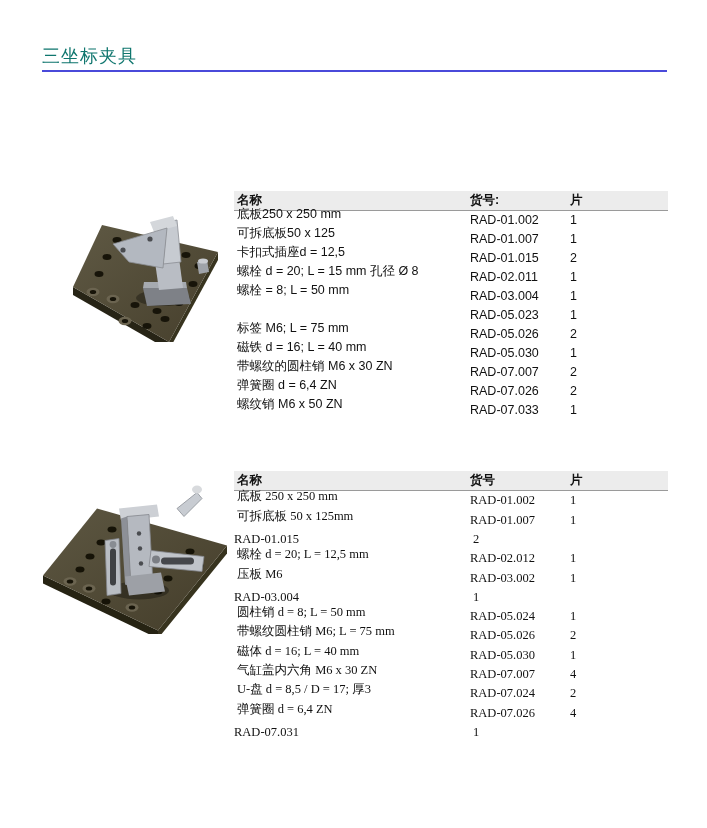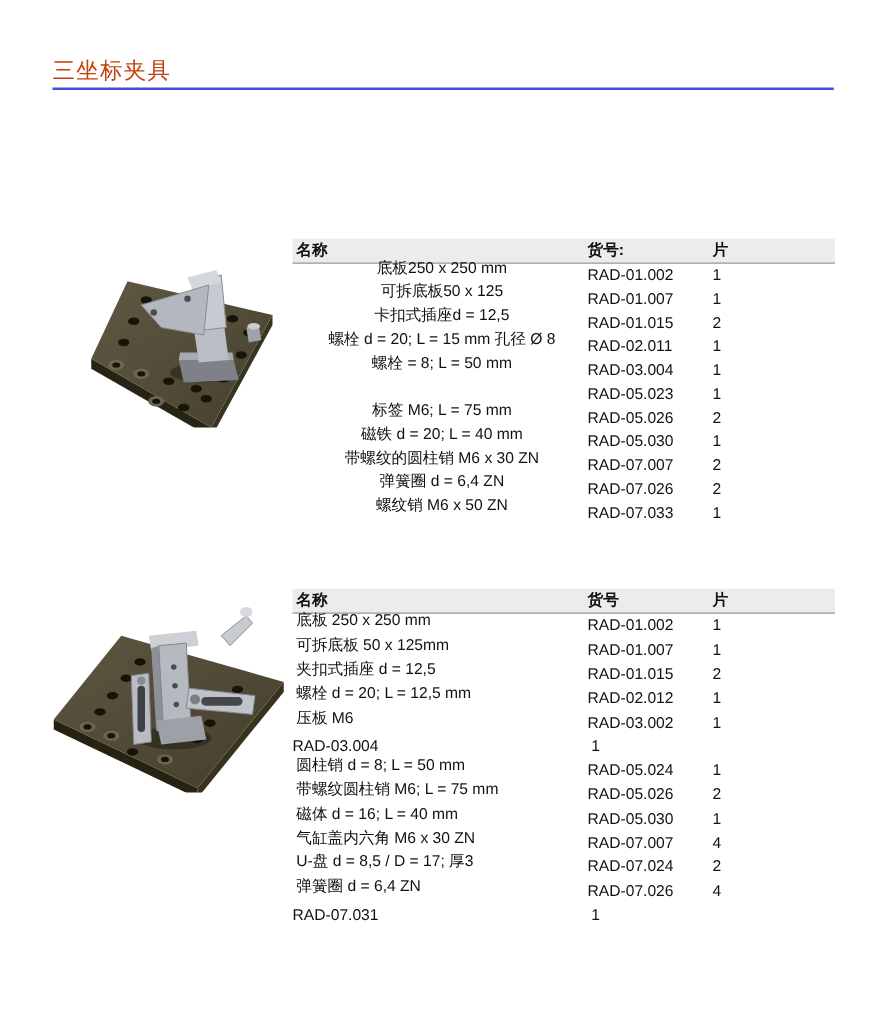--- a/index.html
+++ b/index.html
@@ -7,21 +7,21 @@
   body {
     width: 707px; height: 828px;
     position: relative;
     font-family: "Liberation Sans", "DejaVu Sans", sans-serif;
     color: #111;
     overflow: hidden;
   }
   .page-title {
     position: absolute; left: 42px; top: 44px;
     font-size: 18px; letter-spacing: 1px;
-    color: #c2410c;
+    color: #0f766e;
   }
   .title-rule {
     position: absolute; left: 42px; top: 70px;
     width: 625px; height: 2px; background: #4a4ada;
   }
   .photo { position: absolute; }
   .photo-1 { left: 55px; top: 192px; width: 168px; height: 150px; }
   .photo-2 { left: 39px; top: 478px; width: 190px; height: 156px; }
   .photo svg { display: block; width: 100%; height: 100%; }
 
@@ -32,25 +32,25 @@
     display: grid;
     grid-template-columns: 236px 97px 101px;
     align-items: center;
   }
   .thead {
     height: 20px; background: #ececec;
     border-bottom: 1px solid #9a9a9a;
     font-weight: 700;
   }
   .row { height: 19px; }
-  .table-2 .row { height: 19.3px; }
+  .table-2 .row { height: 19.3px; font-family: Liberation Serif, serif; }
   .cell { white-space: nowrap; line-height: 1; }
   .cell.name { padding-left: 3px; }
   .cell.qty  { padding-left: 3px; }
-  .table-1 .tbody .cell.name { transform: translateY(-6px); text-align: center; }
+  .table-1 .tbody .cell.name { transform: translateY(-6px); }
   .table-2 .tbody .cell.name { transform: translateY(-4px); }
 </style>
 </head>
 <body>
 
 <div class="page-title">三坐标夹具</div>
 <div class="title-rule"></div>
 
 <figure class="photo photo-1">
   <svg viewBox="0 0 168 150">
@@ -198,21 +198,21 @@
         <div class="cell qty">1</div>
       </div>
 
       <div class="row">
         <div class="cell name">标签 M6; L = 75 mm</div>
         <div class="cell item">RAD-05.026</div>
         <div class="cell qty">2</div>
       </div>
 
       <div class="row">
-        <div class="cell name">磁铁 d = 20; L = 40 mm</div>
+        <div class="cell name">磁铁 d = 16; L = 40 mm</div>
         <div class="cell item">RAD-05.030</div>
         <div class="cell qty">1</div>
       </div>
 
       <div class="row">
         <div class="cell name">带螺纹的圆柱销 M6 x 30 ZN</div>
         <div class="cell item">RAD-07.007</div>
         <div class="cell qty">2</div>
       </div>
 
@@ -244,21 +244,20 @@
         <div class="cell qty">1</div>
       </div>
 
       <div class="row">
         <div class="cell name">可拆底板 50 x 125mm</div>
         <div class="cell item">RAD-01.007</div>
         <div class="cell qty">1</div>
       </div>
 
       <div class="row">
-        <div class="cell name">夹扣式插座 d = 12,5</div>
         <div class="cell item">RAD-01.015</div>
         <div class="cell qty">2</div>
       </div>
 
       <div class="row">
         <div class="cell name">螺栓 d = 20; L = 12,5 mm</div>
         <div class="cell item">RAD-02.012</div>
         <div class="cell qty">1</div>
       </div>
 

